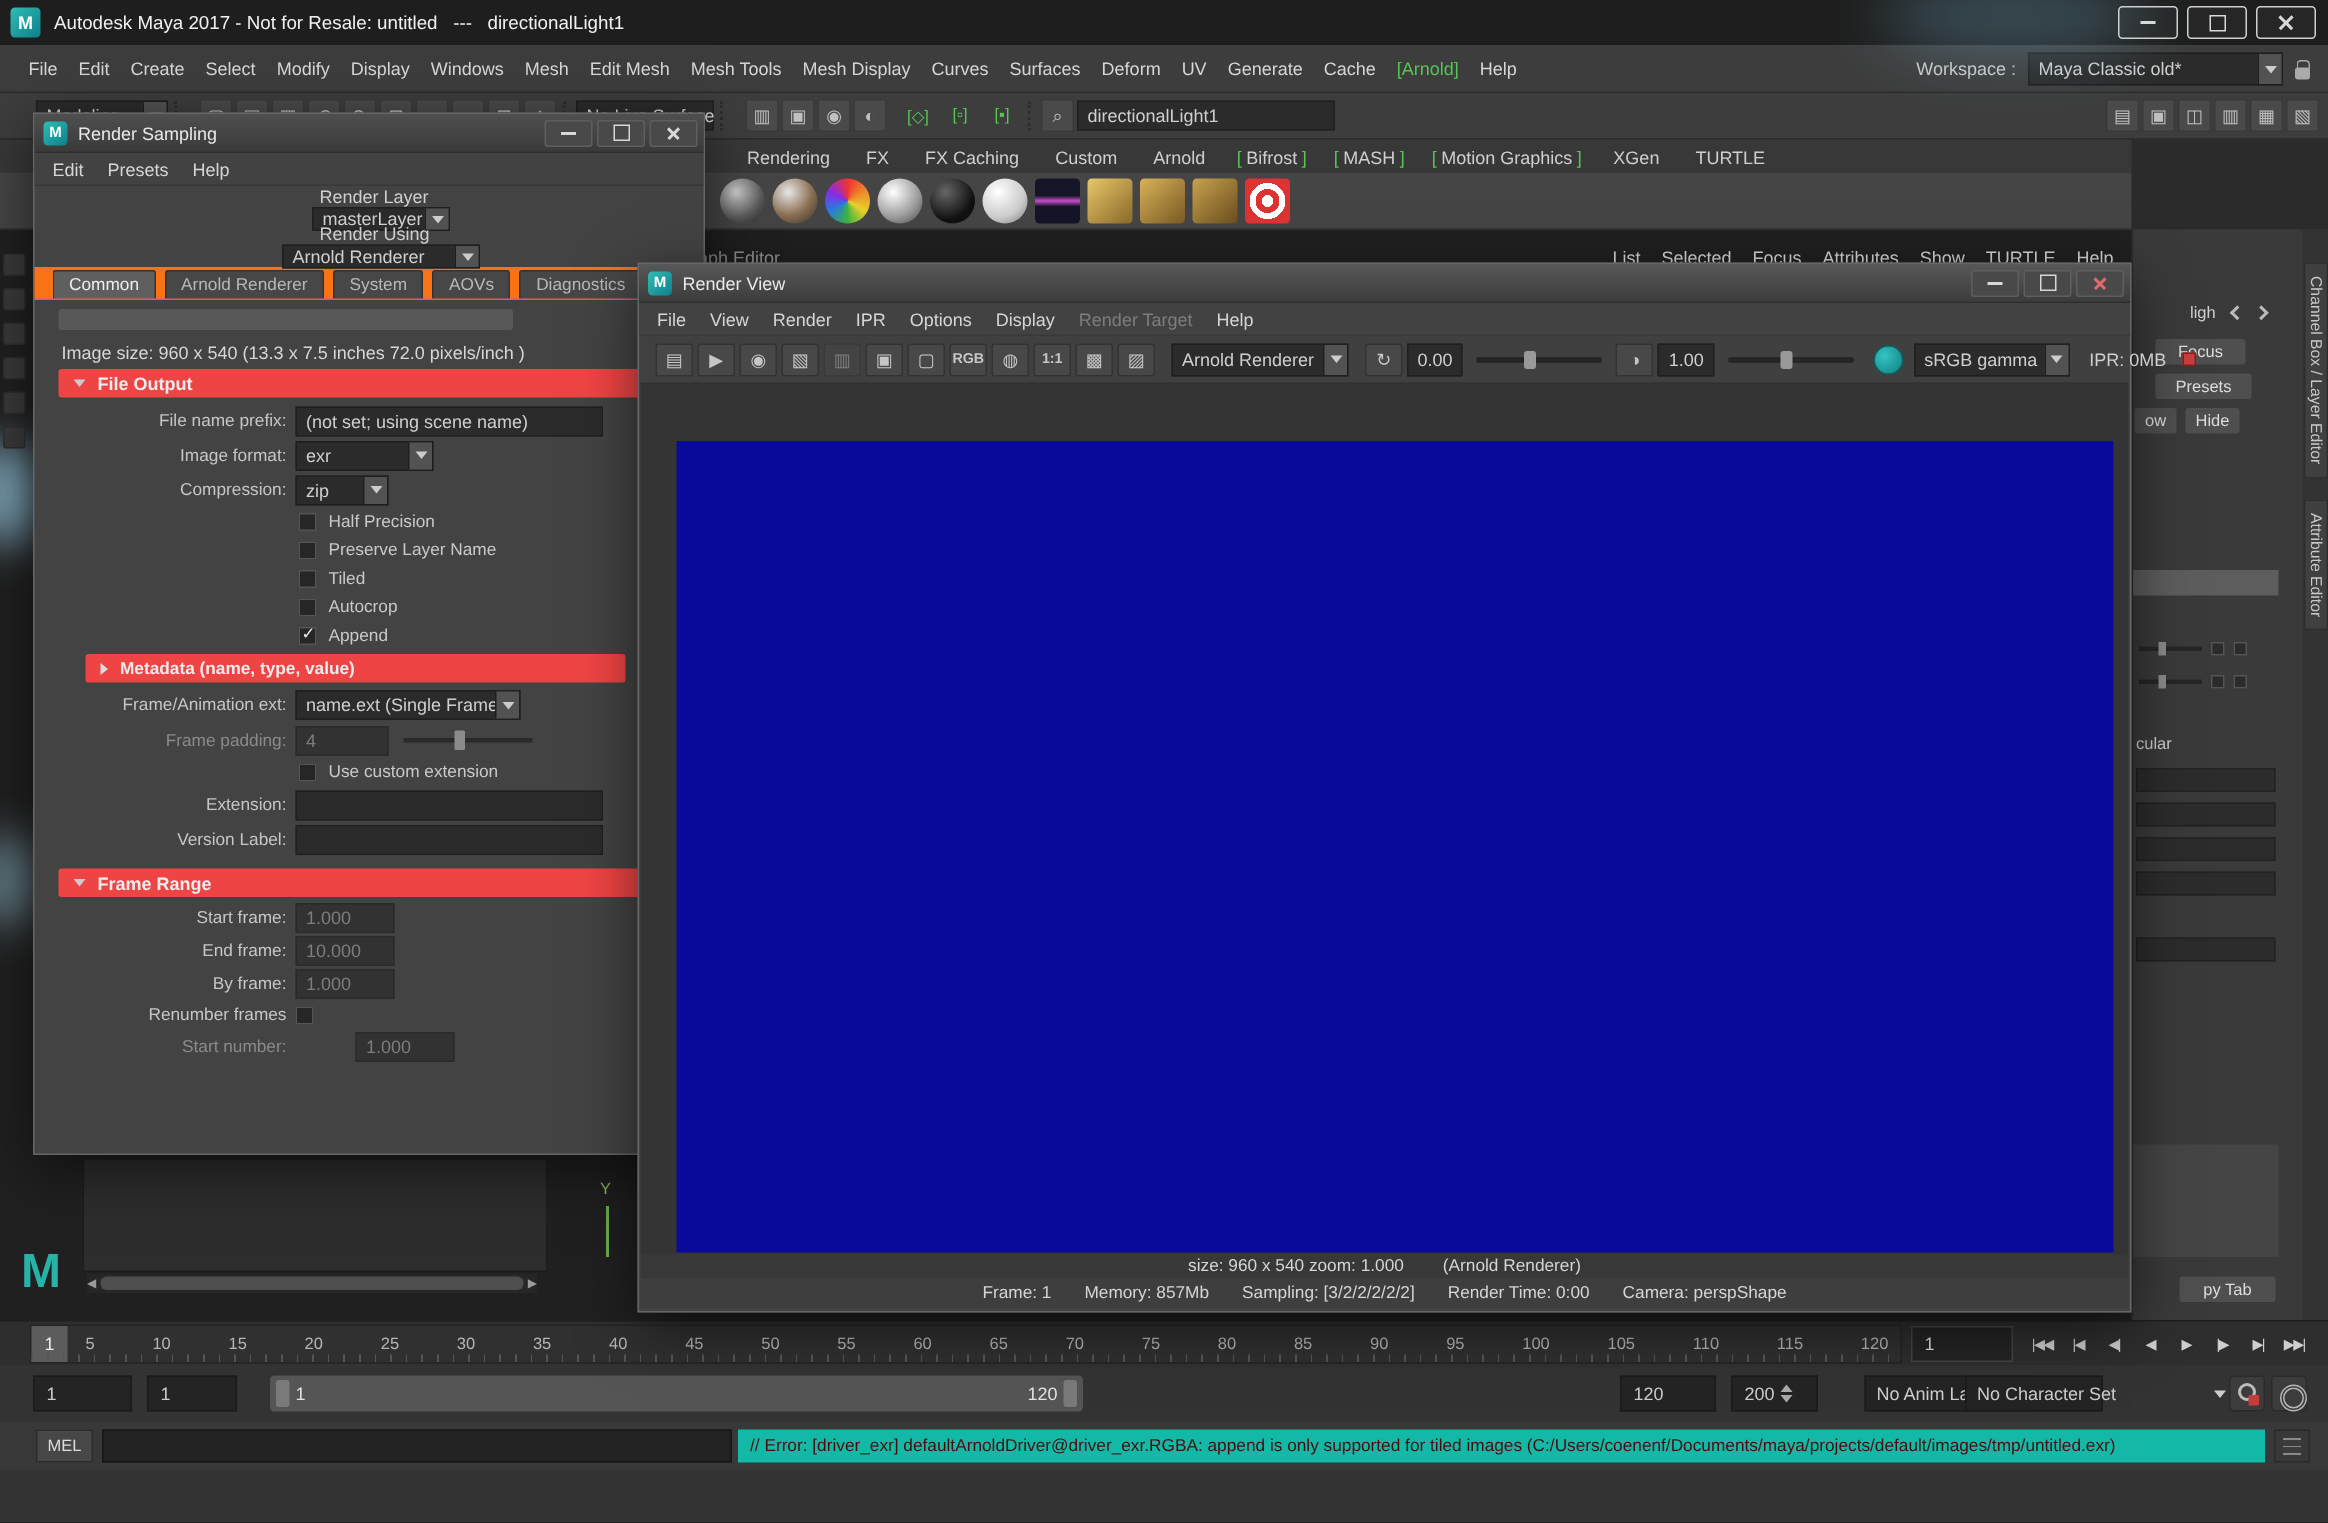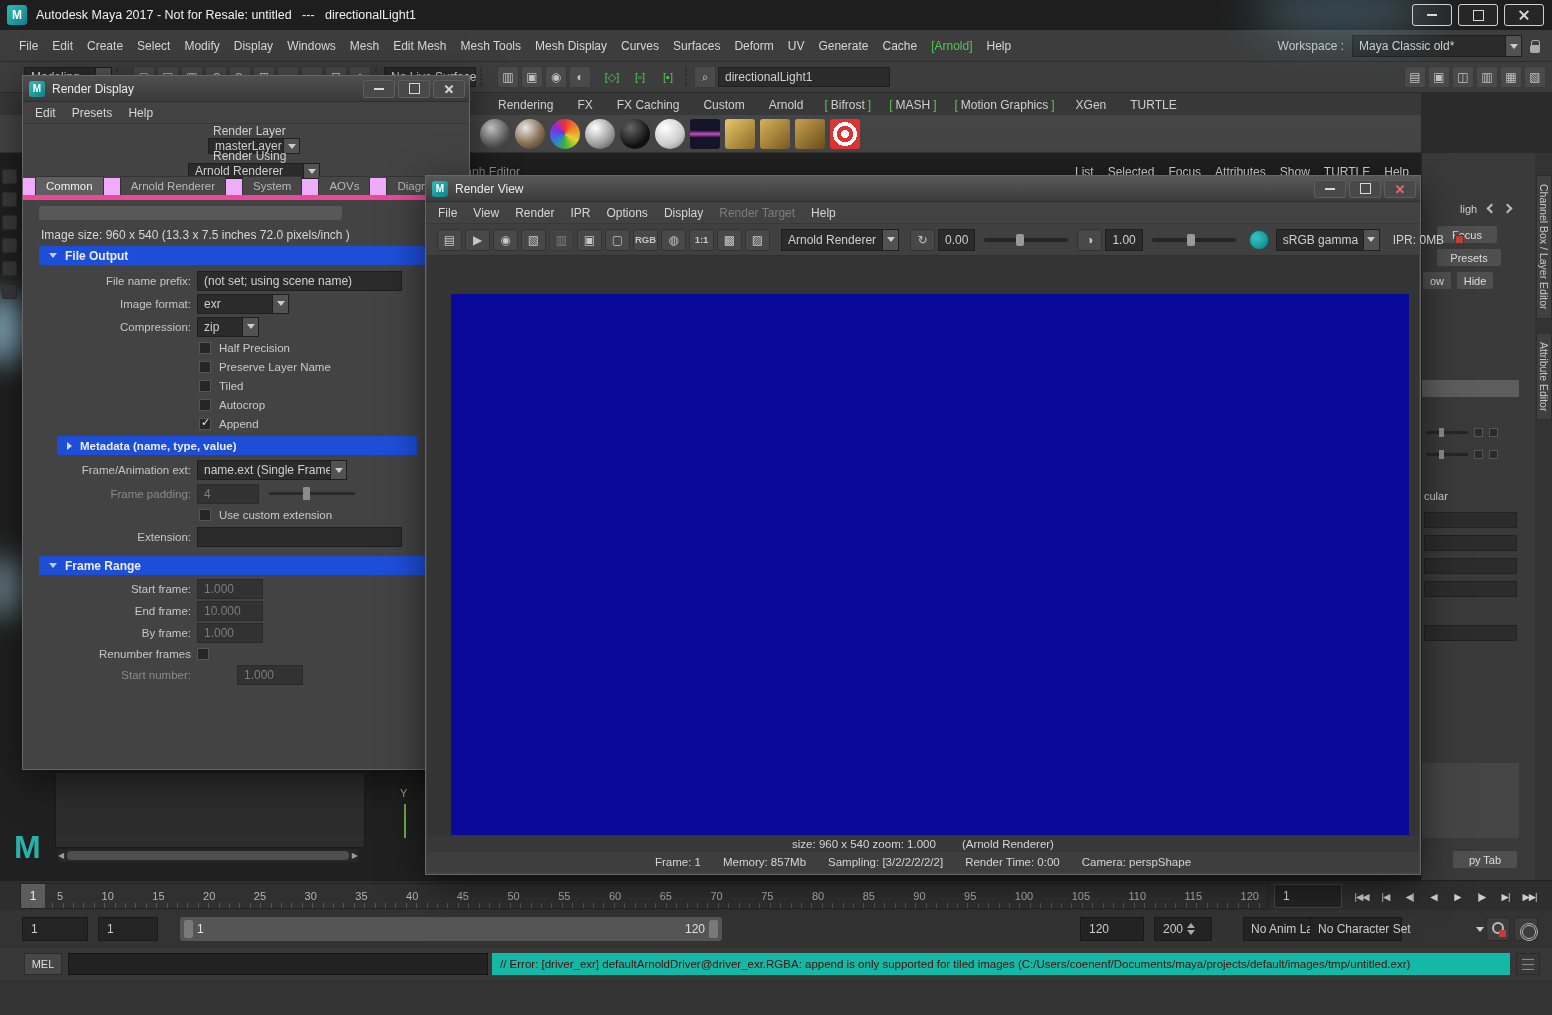--- a/index.html
+++ b/index.html
@@ -146,26 +146,26 @@
   .win-caps{margin-left:auto;display:flex;gap:3px;margin-right:4px;}
   .win-cap{width:32px;height:18px;background:#494949;border:1px solid #5e5e5e;border-radius:2px;position:relative;display:flex;align-items:center;justify-content:center;}
   .win-cap.wb-close::before,.win-cap.wb-close::after{width:10px;}
   .rv-win .wb-close::before,.rv-win .wb-close::after{background:#e06a6a;}
   .win-menus{height:22px;display:flex;align-items:center;padding-left:4px;background:#424242;border-bottom:1px solid #383838;}
   .win-menus .menu-item{padding:3px 8px;}
 
   
   .rs-row{display:flex;align-items:center;height:25px;padding-left:16px;flex-direction:column;}
   .rs-llabel{width:82px;color:#cfcfcf;}
-  .rs-tabrow{display:flex;background:#f0abfc;margin-top:4px;padding-left:12px;border-bottom:5px solid #ec4899;gap:16px;height:22px;align-items:flex-end;}
+  .rs-tabrow{display:flex;background:#f97316;margin-top:4px;padding-left:12px;border-bottom:1px solid #ec4899;gap:6px;height:22px;align-items:flex-end;}
   .rs-tab{padding:3px 10px;background:#474747;color:#b8b8b8;border:1px solid #333;border-bottom:none;border-radius:2px 2px 0 0;font-size:11.5px;white-space:nowrap;}
   .rs-tab.active{background:#5f5f5f;color:#efefef;}
   .rs-pbar{height:14px;background:#585858;border-radius:2px;margin:6px 127px 2px 16px;}
   .rs-info{margin:8px 0 4px 18px;color:#d6d6d6;}
-  .rs-sec{height:19px;display:flex;align-items:center;background:#1d4ed8;border-radius:2px;margin:3px 42px 3px 16px;font-weight:bold;color:#ececec;}
+  .rs-sec{height:19px;display:flex;align-items:center;background:#ef4444;border-radius:2px;margin:3px 42px 3px 16px;font-weight:bold;color:#ececec;}
   .rs-sec .arr{margin:0 8px 0 10px;}
   .rs-sec.sub{margin-left:34px;margin-right:52px;font-size:11.5px;}
   .f-row{display:flex;align-items:center;height:23px;}
   .f-label{width:168px;text-align:right;margin-right:6px;color:#c6c6c6;white-space:nowrap;font-size:11.5px;}
   .f-label.dim{color:#8a8a8a;}
   .cb-row{display:flex;align-items:center;height:19px;padding-left:176px;gap:8px;font-size:11.5px;color:#c9c9c9;}
   .cb{width:12px;height:12px;background:#262626;border:1px solid #555;position:relative;flex:none;}
   .cb.checked::after{content:"✓";position:absolute;left:1px;top:-3px;color:#ececec;font-size:11px;}
   .mini-slider{width:86px;height:3px;background:#2a2a2a;margin-left:10px;position:relative;}
   .mini-slider .knob{position:absolute;left:40%;top:-5px;width:7px;height:13px;background:#8c8c8c;border-radius:1px;}
@@ -571,21 +571,21 @@
     <span class="cmd-input"></span>
     <span class="cmd-error">// Error: [driver_exr] defaultArnoldDriver@driver_exr.RGBA: append is only supported for tiled images (C:/Users/coenenf/Documents/maya/projects/default/images/tmp/untitled.exr)</span>
     <span class="cmd-icon"></span>
   </div>
 
   <div class="bottomstrip"></div>
 
   <div class="win rs-win">
     <div class="win-title">
       <span class="mlogo">M</span>
-      <span class="win-title-text">Render Display</span>
+      <span class="win-title-text">Render Sampling</span>
       <div class="win-caps">
         <span class="win-cap wb-min"></span>
           <span class="win-cap wb-max"></span>
           <span class="win-cap wb-close"></span>
       </div>
     </div>
     <div class="win-menus">
       <span class="menu-item">Edit</span>
         <span class="menu-item">Presets</span>
         <span class="menu-item">Help</span>
@@ -697,20 +697,24 @@
       <span class="mini-slider">
           <span class="knob"></span>
         </span>
     </div>
     <div class="cb-row" style="height:20px;">
       <span class="cb"></span>
       <span>Use custom extension</span>
     </div>
     <div class="f-row">
       <span class="f-label">Extension:</span>
+      <span class="tf w205"></span>
+    </div>
+    <div class="f-row">
+      <span class="f-label">Version Label:</span>
       <span class="tf w205"></span>
     </div>
 
     <div class="rs-sec" style="margin-top:8px;">
       <span class="arr tri-d"></span>
       <span>Frame Range</span>
     </div>
 
     <div class="f-row" style="height:22px;">
       <span class="f-label">Start frame:</span>

